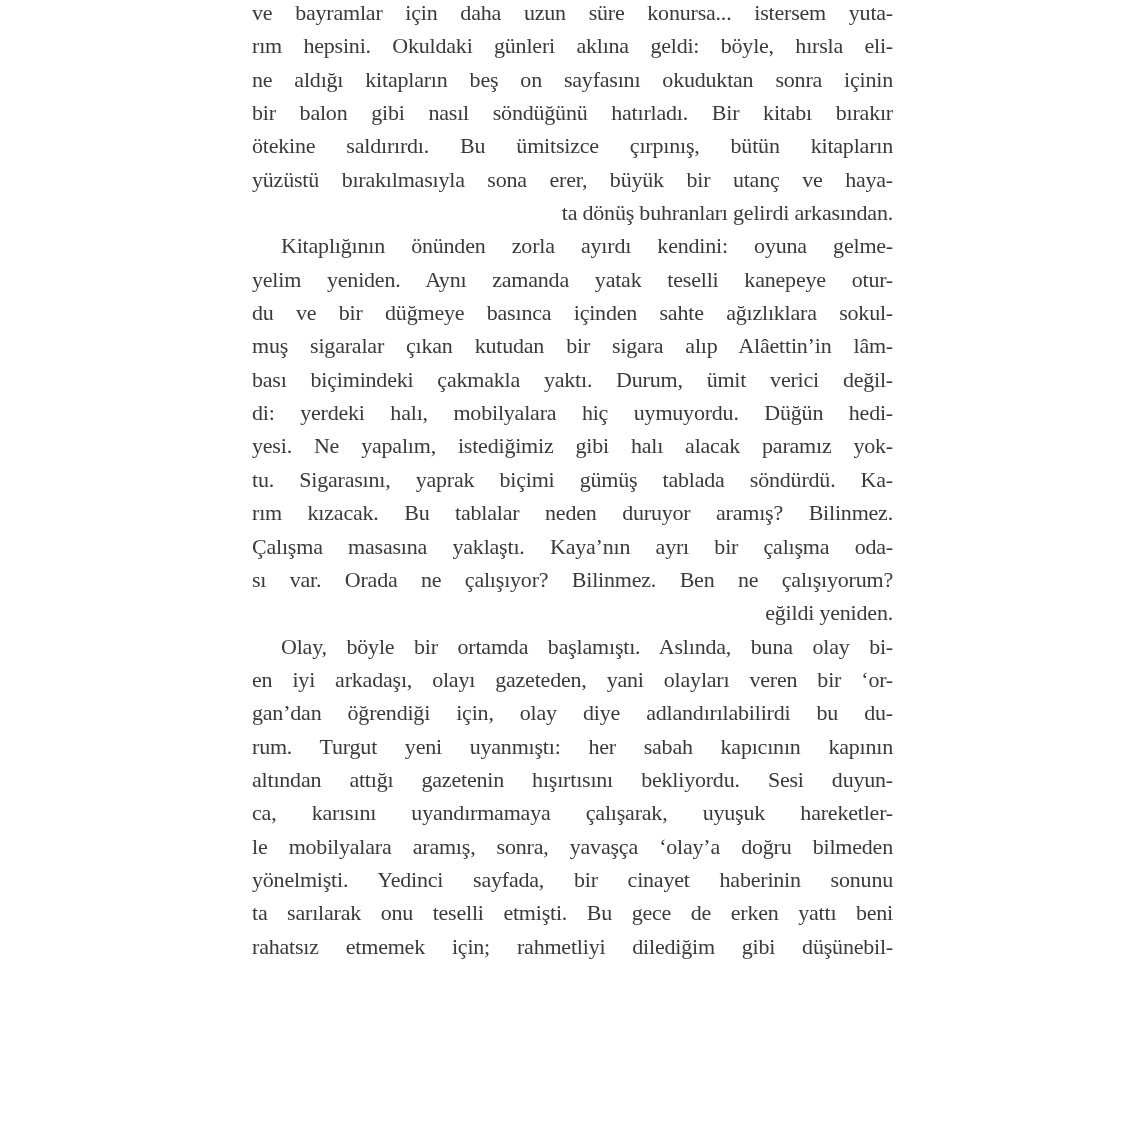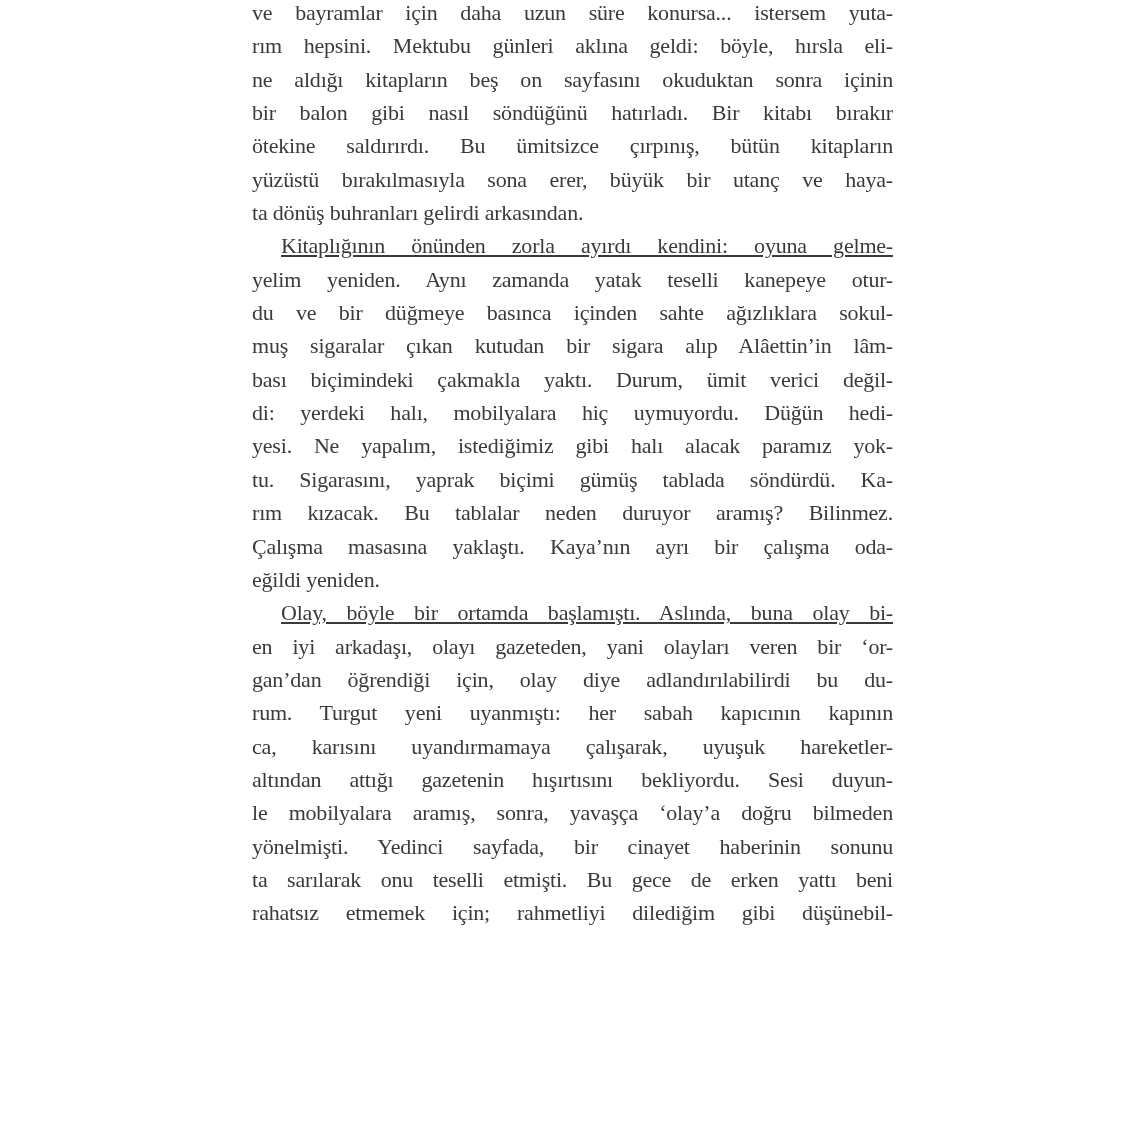--- a/index.html
+++ b/index.html
@@ -35,28 +35,27 @@
     overflow: hidden;
   }
   
   .line::after {
     content: "";
     display: inline-block;
     width: 100%;
     height: 0;
   }
   .line.endline {
-    text-align: left;
+    text-align: right;
   }
   .line.endline::after {
     content: none;
   }
   .line.indent {
     text-indent: 29px;
-    text-decoration: underline;
   }
   .page-number {
     position: absolute;
     left: 252px;
     top: 1108px;
     width: 630px;
     text-align: right;
     font-family: "Liberation Serif", "DejaVu Serif", serif;
     font-weight: bold;
     font-size: 21px;
@@ -65,49 +64,50 @@
   }
 </style>
 </head>
 <body>
 
 <div class="page">
   <div class="text-block">
 
     <div class="para">
       <div class="line">ve bayramlar için daha uzun süre konursa... istersem yuta-</div>
-      <div class="line">rım hepsini. Mektubu günleri aklına geldi: böyle, hırsla eli-</div>
+      <div class="line">rım hepsini. Okuldaki günleri aklına geldi: böyle, hırsla eli-</div>
       <div class="line">ne aldığı kitapların beş on sayfasını okuduktan sonra içinin</div>
       <div class="line">bir balon gibi nasıl söndüğünü hatırladı. Bir kitabı bırakır</div>
       <div class="line">ötekine saldırırdı. Bu ümitsizce çırpınış, bütün kitapların</div>
       <div class="line">yüzüstü bırakılmasıyla sona erer, büyük bir utanç ve haya-</div>
       <div class="line endline">ta dönüş buhranları gelirdi arkasından.</div>
     </div>
 
     <div class="para">
       <div class="line indent">Kitaplığının önünden zorla ayırdı kendini: oyuna gelme-</div>
       <div class="line">yelim yeniden. Aynı zamanda yatak teselli kanepeye otur-</div>
       <div class="line">du ve bir düğmeye basınca içinden sahte ağızlıklara sokul-</div>
       <div class="line">muş sigaralar çıkan kutudan bir sigara alıp Alâettin’in lâm-</div>
       <div class="line">bası biçimindeki çakmakla yaktı. Durum, ümit verici değil-</div>
       <div class="line">di: yerdeki halı, mobilyalara hiç uymuyordu. Düğün hedi-</div>
       <div class="line">yesi. Ne yapalım, istediğimiz gibi halı alacak paramız yok-</div>
       <div class="line">tu. Sigarasını, yaprak biçimi gümüş tablada söndürdü. Ka-</div>
       <div class="line">rım kızacak. Bu tablalar neden duruyor aramış? Bilinmez.</div>
       <div class="line">Çalışma masasına yaklaştı. Kaya’nın ayrı bir çalışma oda-</div>
+      <div class="line">sı var. Orada ne çalışıyor? Bilinmez. Ben ne çalışıyorum?</div>
       <div class="line endline">eğildi yeniden.</div>
     </div>
 
     <div class="para">
       <div class="line indent">Olay, böyle bir ortamda başlamıştı. Aslında, buna olay bi-</div>
       <div class="line">en iyi arkadaşı, olayı gazeteden, yani olayları veren bir ‘or-</div>
       <div class="line">gan’dan öğrendiği için, olay diye adlandırılabilirdi bu du-</div>
       <div class="line">rum. Turgut yeni uyanmıştı: her sabah kapıcının kapının</div>
+      <div class="line">altından attığı gazetenin hışırtısını bekliyordu. Sesi duyun-</div>
       <div class="line">ca, karısını uyandırmamaya çalışarak, uyuşuk hareketler-</div>
-      <div class="line">altından attığı gazetenin hışırtısını bekliyordu. Sesi duyun-</div>
       <div class="line">le mobilyalara aramış, sonra, yavaşça ‘olay’a doğru bilmeden</div>
       <div class="line">yönelmişti. Yedinci sayfada, bir cinayet haberinin sonunu</div>
       <div class="line">ta sarılarak onu teselli etmişti. Bu gece de erken yattı beni</div>
       <div class="line">rahatsız etmemek için; rahmetliyi dilediğim gibi düşünebil-</div>
     </div>
 
   </div>
 
   <div class="page-number">27</div>
 </div>

